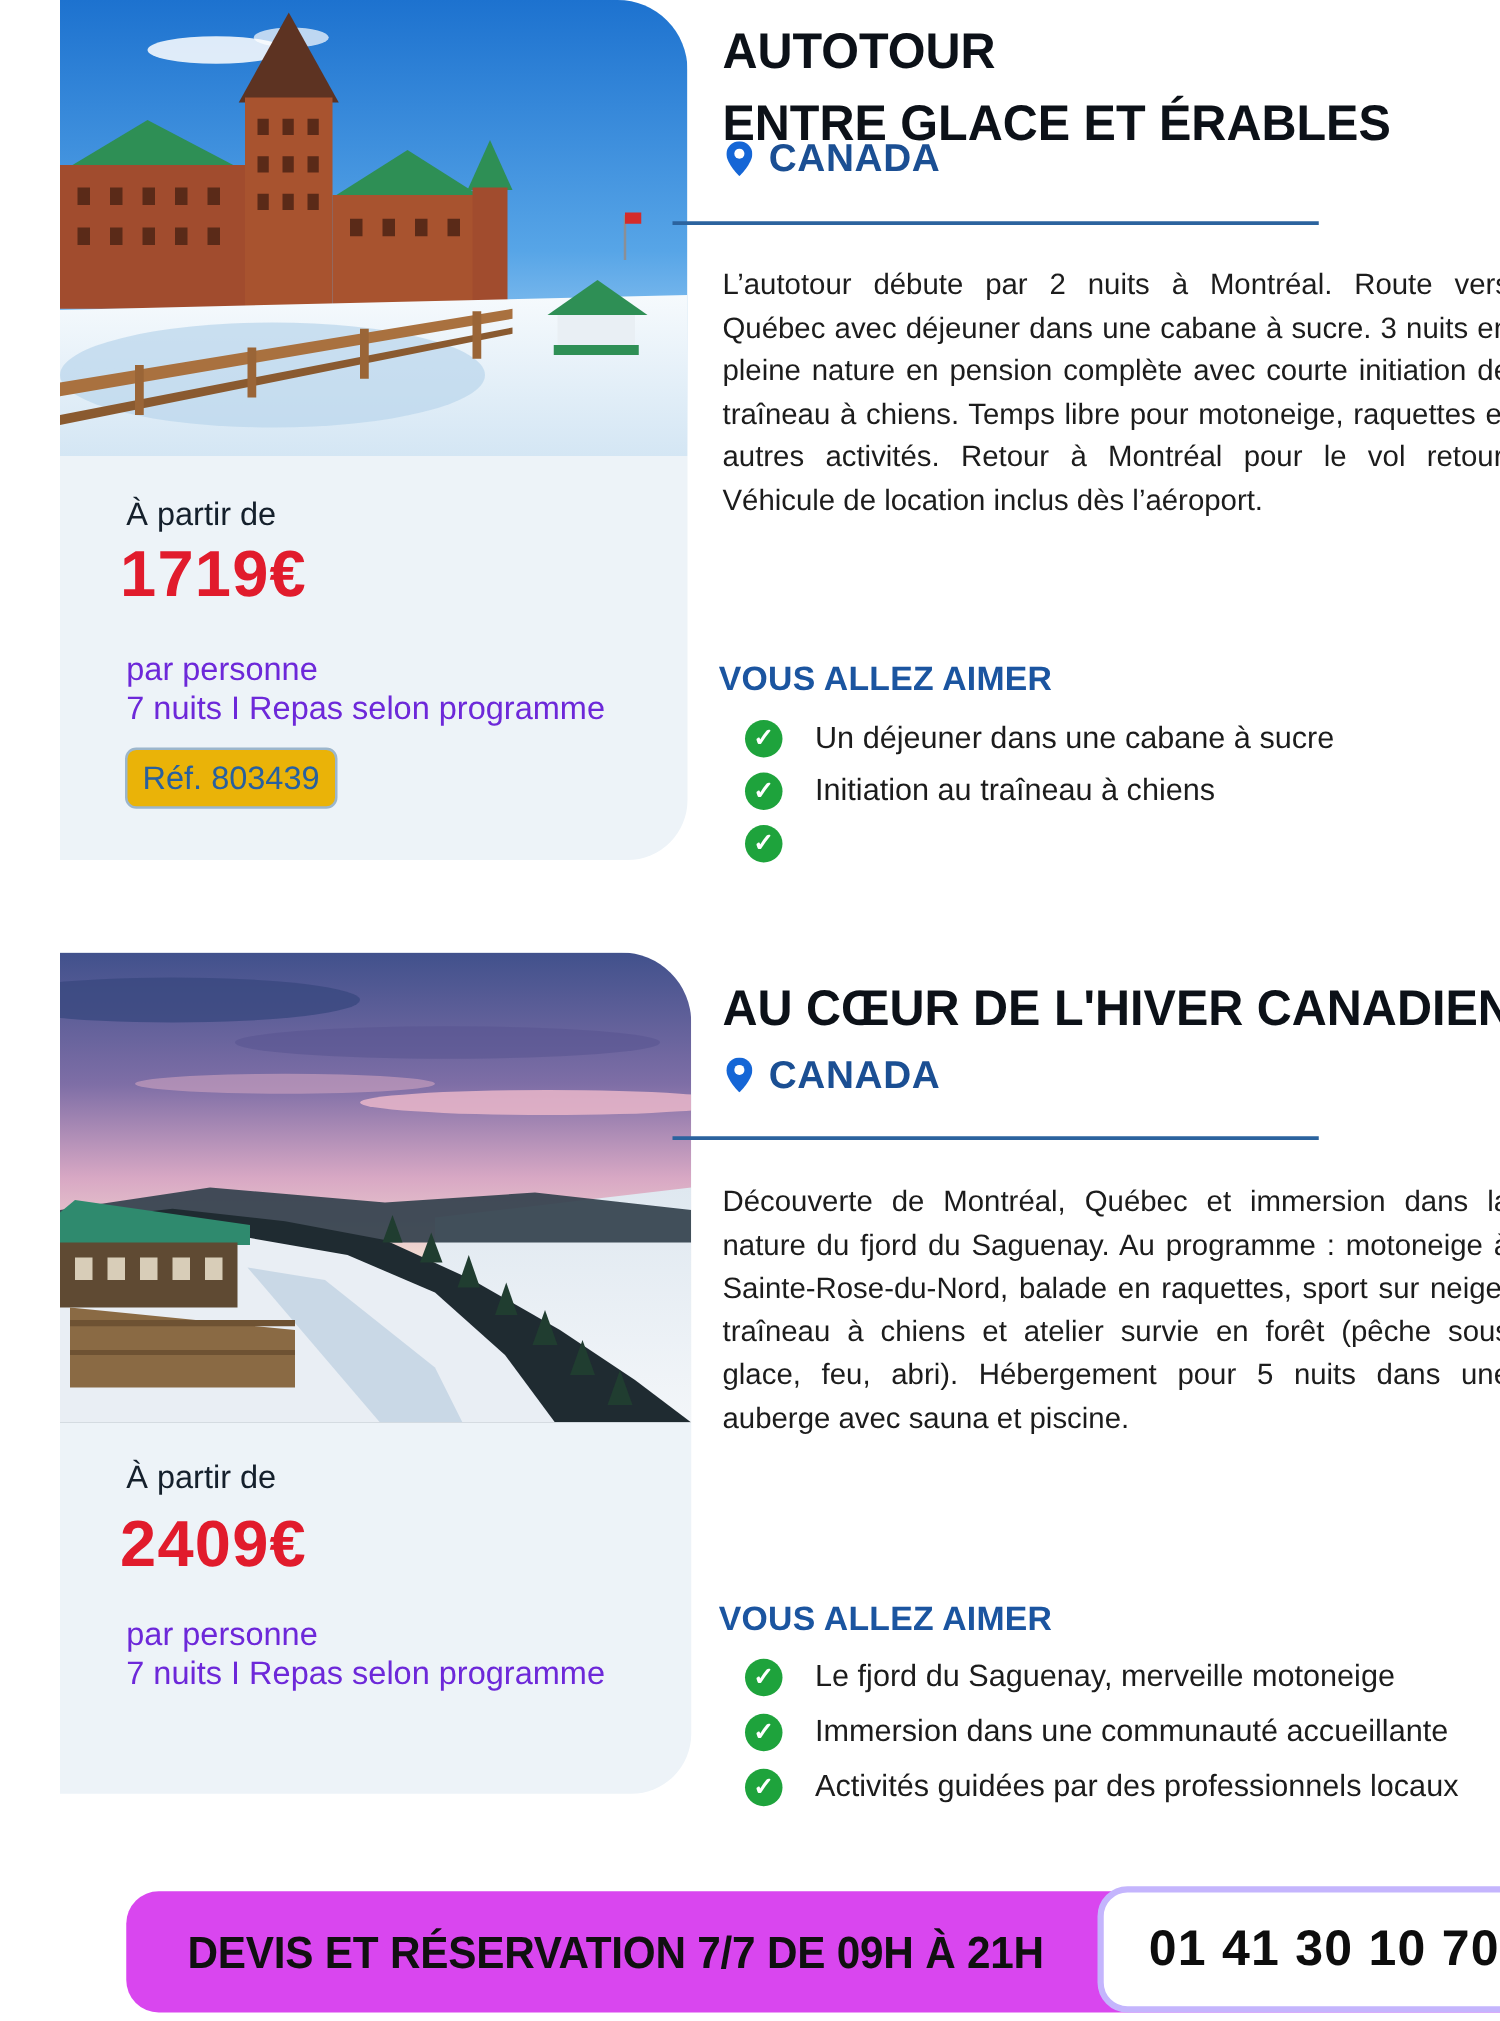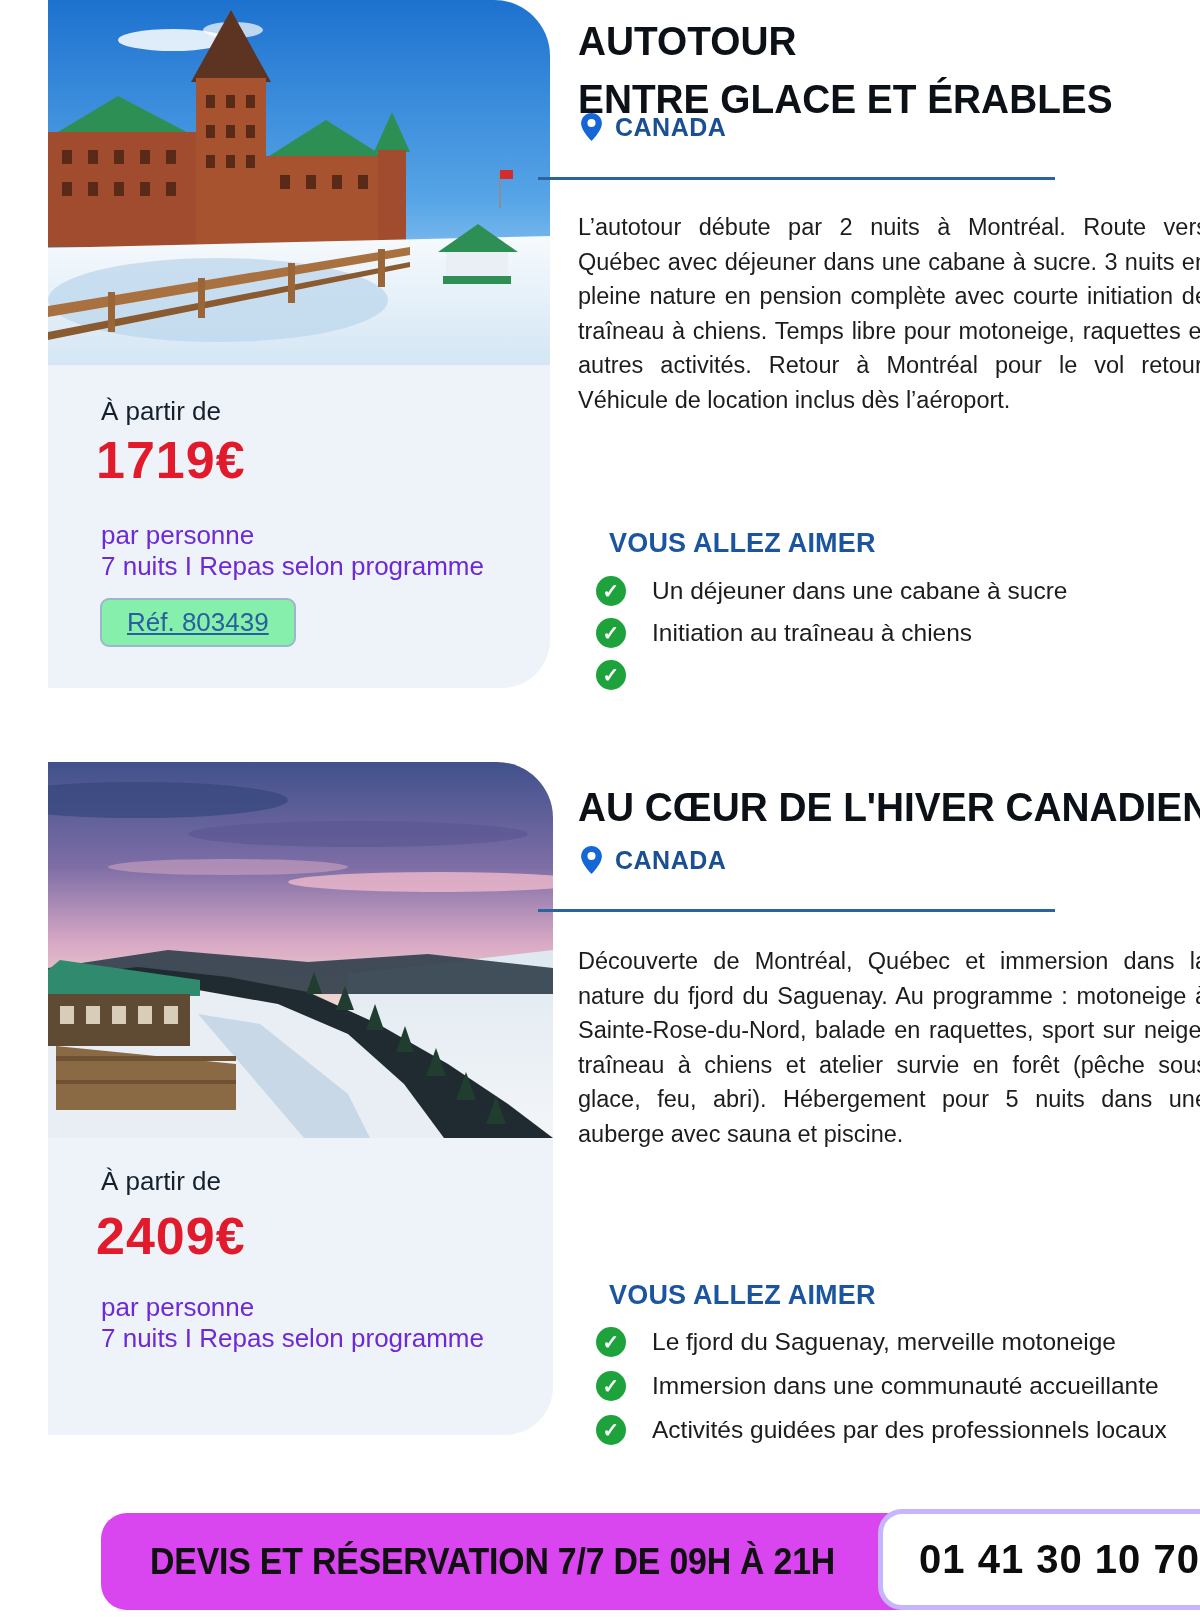--- a/index.html
+++ b/index.html
@@ -17,29 +17,29 @@
 
   
   .title{position:absolute;left:530px;width:650px;font-weight:800;font-size:40px;line-height:58px;
          color:#0c1118;transform:scaleX(.97);transform-origin:left top;white-space:nowrap;}
   .title span{display:block;}
   .t1{top:12px;}
   .t2{top:778px;}
   .canada-row{position:absolute;left:533px;display:flex;align-items:center;gap:13px;height:34px;}
   .c1{top:110px;}
   .c2{top:843px;}
-  .canada-label{font-size:25px;font-weight:700;color:#1b4f93;letter-spacing:.5px;}
+  .canada-label{font-size:31px;font-weight:700;color:#1b4f93;letter-spacing:.5px;}
   .divider{position:absolute;left:490px;width:517px;height:3px;background:#2b639e;}
   .d1{top:177px;}
   .d2{top:909px;}
   .body-text{position:absolute;left:530px;width:630px;font-size:23.5px;line-height:34.6px;
              color:#1c1c1c;text-align:justify;}
   .b1{top:210px;}
   .b2{top:944px;}
-  .vous{position:absolute;left:561px;font-size:27px;font-weight:800;color:#1b55a0;letter-spacing:.2px;}
+  .vous{position:absolute;left:527px;font-size:27px;font-weight:800;color:#1b55a0;letter-spacing:.2px;}
   .v1{top:528px;}
   .v2{top:1280px;}
   .bullet{position:absolute;left:548px;display:flex;align-items:center;gap:26px;height:36px;}
   .bl1a{top:573px;}.bl1b{top:615px;}.bl1c{top:657px;}
   .bl2a{top:1324px;}.bl2b{top:1368px;}.bl2c{top:1412px;}
   .check{flex:0 0 auto;width:30px;height:30px;border-radius:50%;background:#1ea33c;color:#ffffff;
          display:flex;align-items:center;justify-content:center;font-size:20px;font-weight:700;line-height:1;}
   .bullet-label{font-size:24.5px;color:#1c1c1c;white-space:nowrap;}
 
   
@@ -47,21 +47,21 @@
   .ap1{top:396px;}
   .ap2{top:1166px;}
   .price{position:absolute;left:48px;font-size:52px;line-height:88px;font-weight:800;color:#e11b2c;
          letter-spacing:1px;}
   .pr1{top:416px;}
   .pr2{top:1192px;}
   .meta{position:absolute;left:53px;font-size:26px;line-height:31px;color:#6d28d9;}
   .me1{top:520px;}
   .me2{top:1292px;}
   .ref{position:absolute;left:52px;display:inline-block;border:2px solid #9cb6cc;border-radius:9px;
-       background:#86efac;padding:7px 25px;font-size:26px;color:#28609f;text-decoration:underline;}
+       background:#eab308;padding:7px 12px;font-size:26px;color:#28609f;}
   .rf1{top:598px;}
   .rf2{top:1370px;}
 
   
   .banner{position:absolute;left:53px;top:1513px;width:1127px;height:97px;background:#d946ef;
           border-radius:26px;}
   .banner-label{position:absolute;left:49px;top:50%;transform:translateY(-50%) scaleX(.94);
                 transform-origin:left center;font-size:36px;font-weight:800;color:#101010;
                 white-space:nowrap;letter-spacing:-.2px;}
   .phone-box{position:absolute;left:830px;top:1509px;width:363px;height:101px;box-sizing:border-box;

